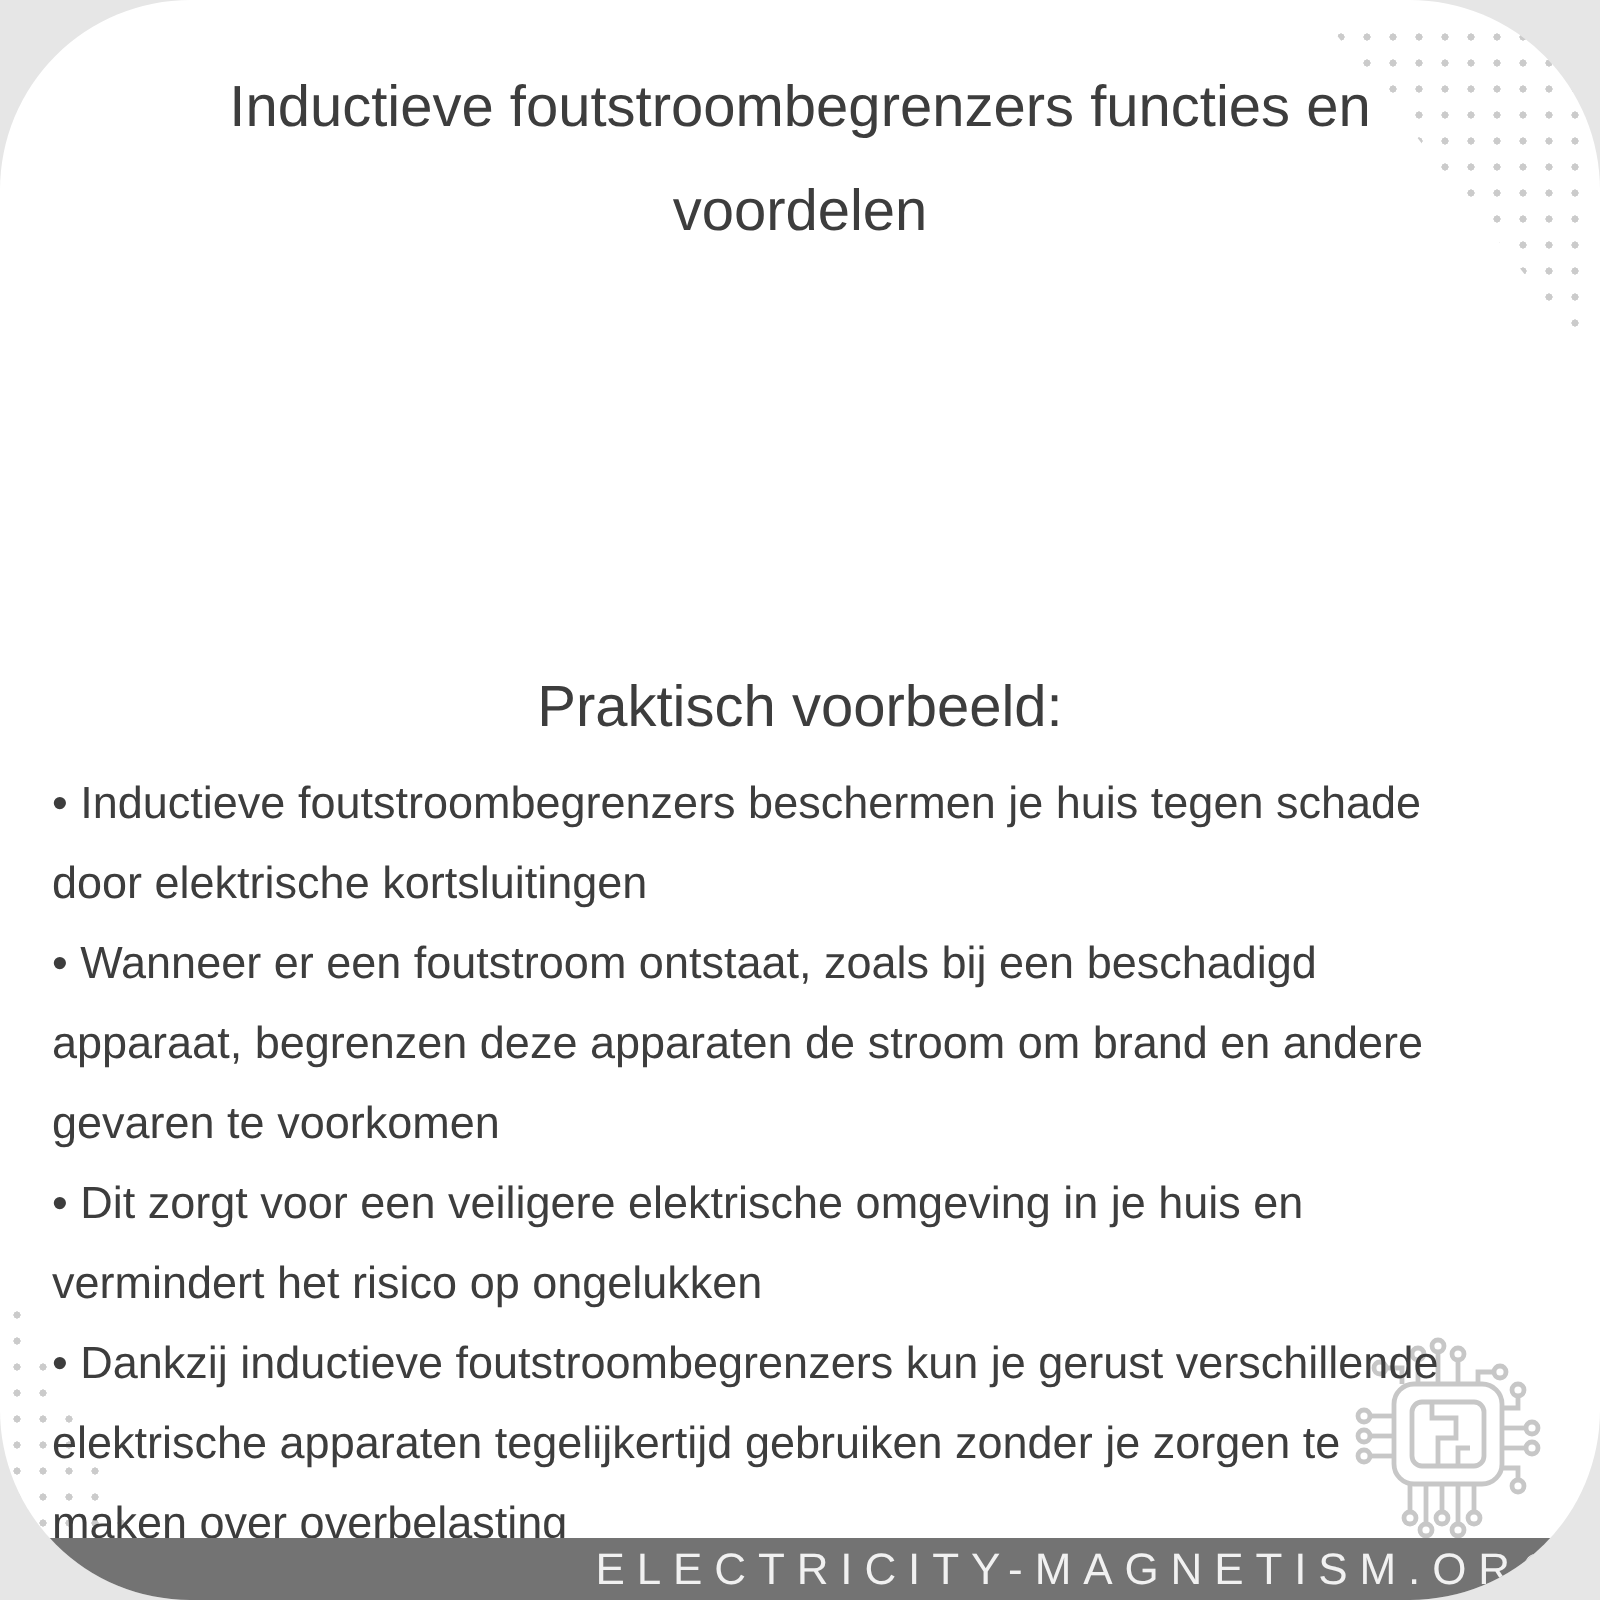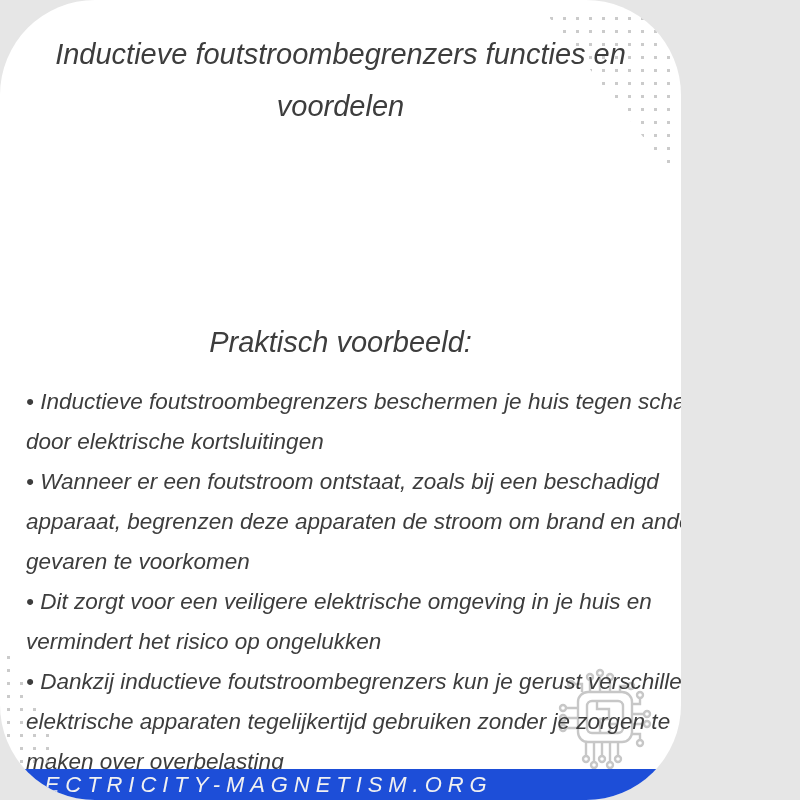--- a/index.html
+++ b/index.html
@@ -6,23 +6,22 @@
     margin: 0;
     padding: 0;
     width: 800px;
     height: 800px;
     background: #e6e6e6;
     font-family: "Liberation Sans", "DejaVu Sans", sans-serif;
     overflow: hidden;
   }
   .page {
     position: relative;
-    width: 681px;
+    width: 800px;
     height: 800px;
-    font-style: italic;
   }
   .card {
     position: absolute;
     inset: 0;
     background: #ffffff;
     border-radius: 95px;
     overflow: hidden;
   }
   .dots {
     position: absolute;
@@ -66,21 +65,21 @@
     font-size: 29px;
     font-weight: 400;
     line-height: 52px;
     color: #3d3d3d;
     text-align: center;
     white-space: pre;
     z-index: 2;
   }
   .subtitle {
     position: absolute;
-    top: 320px;
+    top: 332px;
     left: 30px;
     right: 30px;
     margin: 0;
     font-size: 29px;
     font-weight: 400;
     line-height: 44px;
     color: #3d3d3d;
     text-align: center;
     white-space: pre;
     z-index: 2;
@@ -102,24 +101,24 @@
   .list.example {
     top: 382px;
     line-height: 40px;
   }
   .footer {
     position: absolute;
     left: 0;
     right: 16px;
     bottom: 0;
     height: 31px;
-    background: #1d4ed8;
+    background: #737373;
     display: flex;
     align-items: center;
-    justify-content: flex-start;
+    justify-content: flex-end;
     z-index: 3;
   }
   .footer span {
     color: #f1f1f1;
     font-size: 22px;
     letter-spacing: 0.27em;
     text-indent: 0.27em;
     white-space: nowrap;
   }
 </style>

